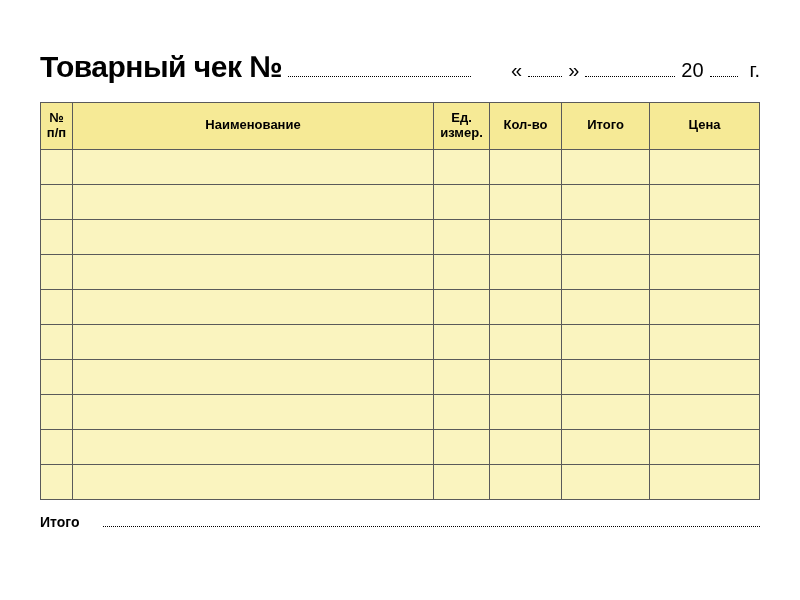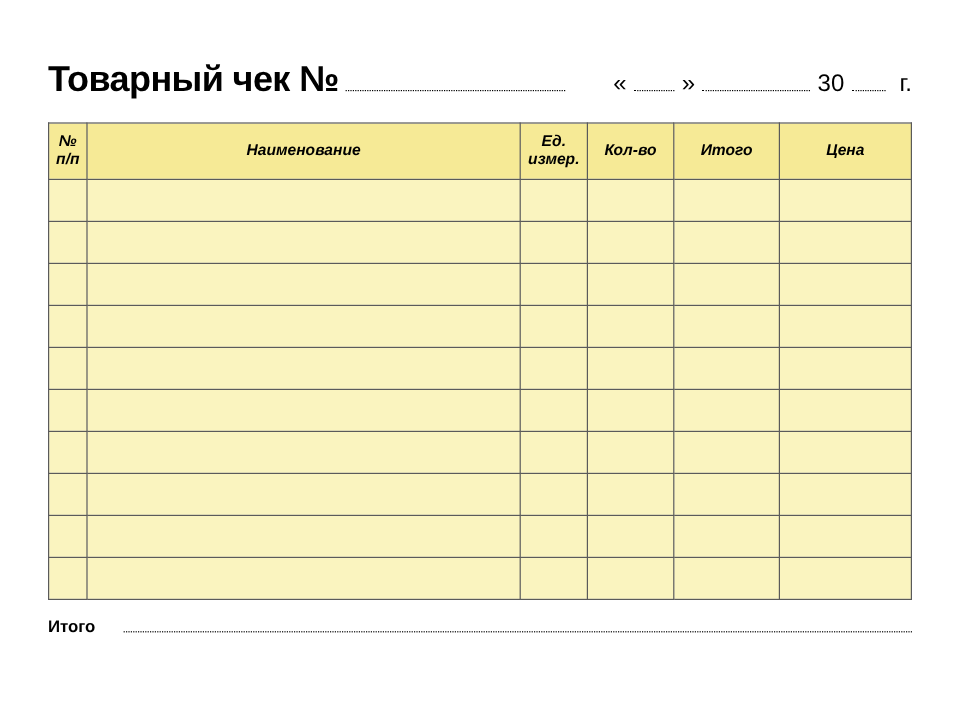--- a/index.html
+++ b/index.html
@@ -44,21 +44,20 @@
   table.receipt th, table.receipt td {
     border: 1px solid #5a5a5a;
   }
   table.receipt th {
     background: #f6ea96;
     font-size: 13px;
     font-weight: 700;
     text-align: center;
     padding: 8px 4px;
     line-height: 1.15;
-    font-style: italic;
   }
   table.receipt td {
     background: #faf4bf;
     height: 35px;
   }
   .col-num   { width: 32px; }
   .col-name  { width: auto; }
   .col-unit  { width: 56px; }
   .col-qty   { width: 72px; }
   .col-price { width: 88px; }
@@ -85,21 +84,21 @@
 <body>
 
 <div class="title-row">
   <span class="title-text">Товарный чек №</span>
   <span class="blank blank-number"></span>
   <span class="gap-after-number"></span>
   <span class="date-part">«</span>
   <span class="blank blank-day"></span>
   <span class="date-part">»</span>
   <span class="blank blank-month"></span>
-  <span class="date-part">30</span>
+  <span class="date-part">20</span>
   <span class="blank blank-year"></span>
   <span class="year-suffix">г.</span>
 </div>
 
 <table class="receipt">
   <colgroup>
     <col class="col-num">
     <col class="col-name">
     <col class="col-unit">
     <col class="col-qty">

